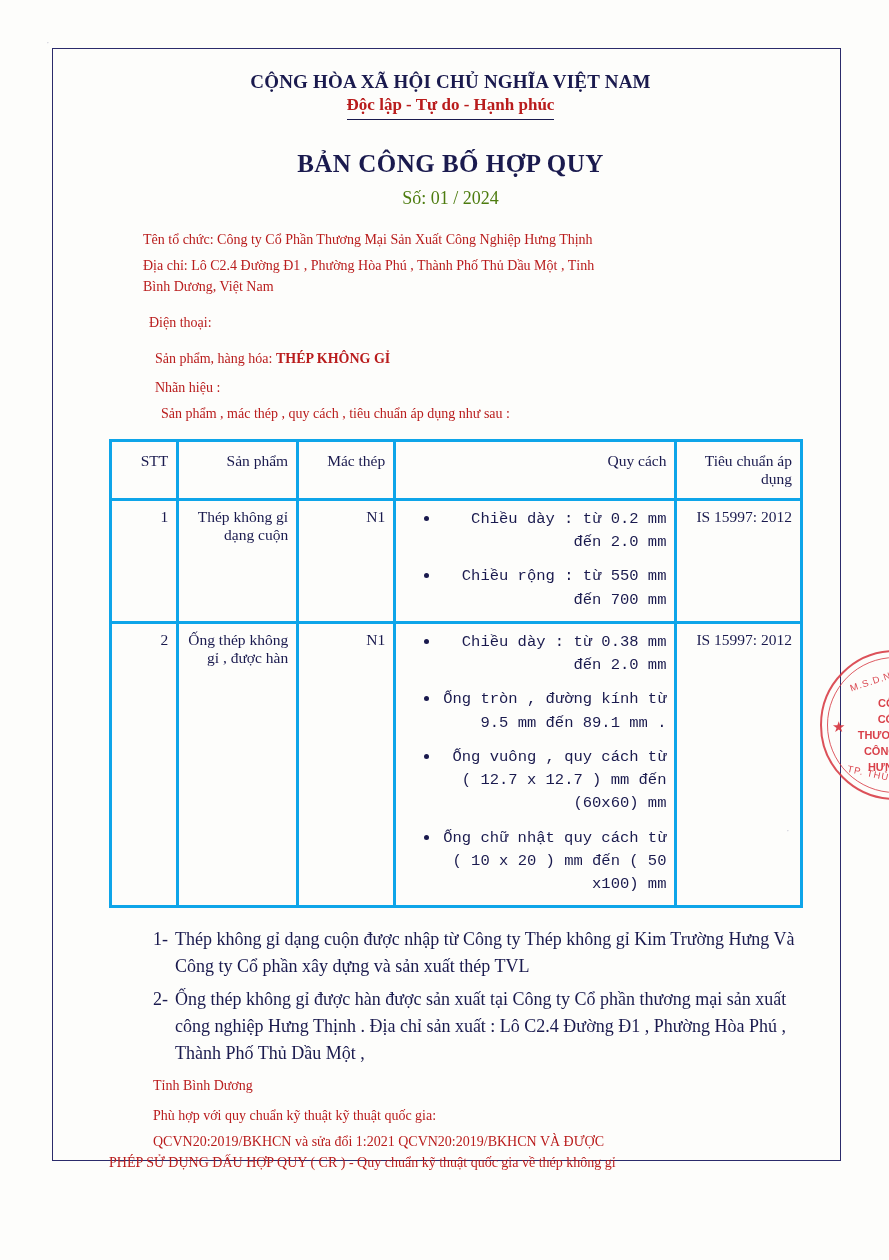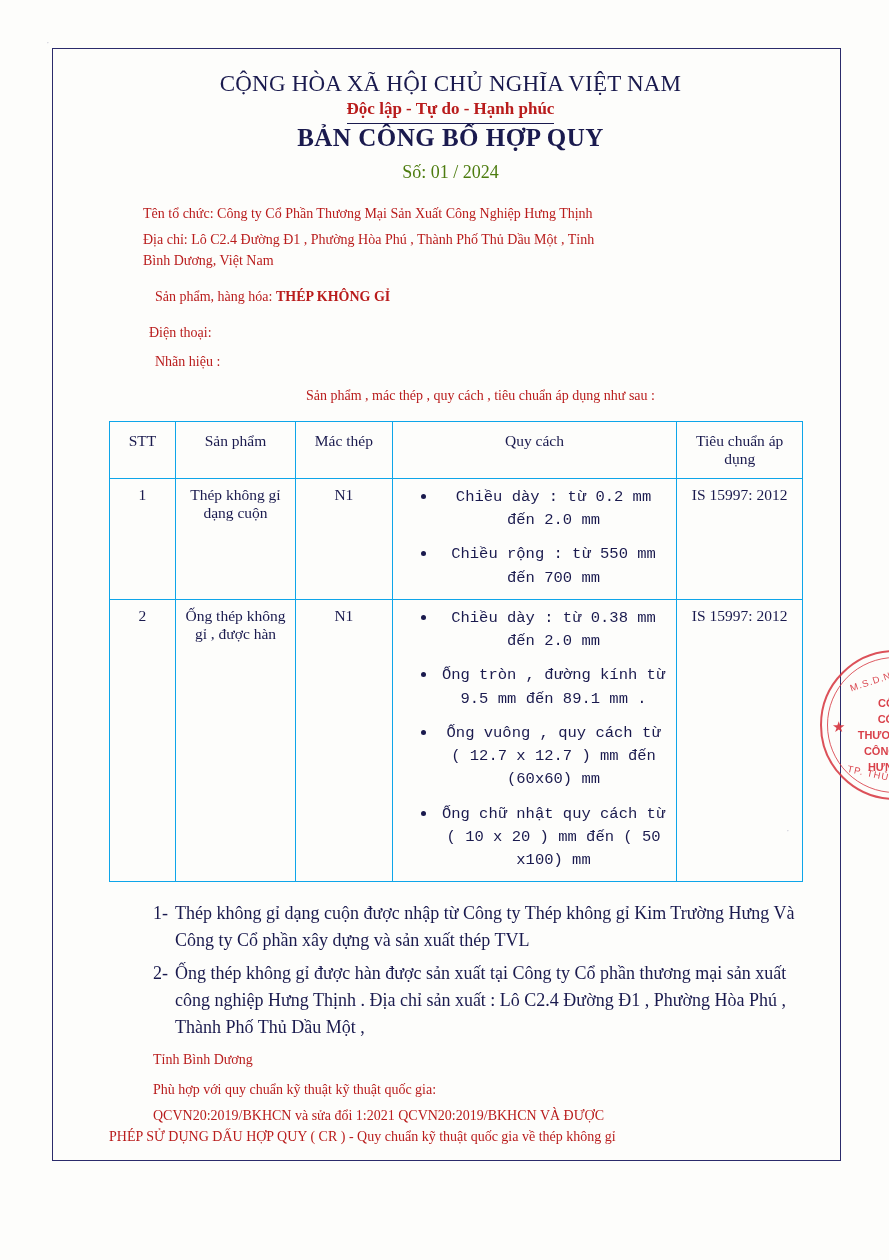--- a/index.html
+++ b/index.html
@@ -36,71 +36,72 @@
     left: 53px;
     top: 49px;
     width: 787px;
     height: 1111px;
     box-sizing: border-box;
     padding: 22px 40px 0 48px;
   }
   .center { text-align: center; }
 
   .nation-line {
-    font-size: 23px;
-    font-weight: normal;
+    font-size: 19px;
+    font-weight: bold;
     letter-spacing: 0.2px;
     color: #1a1a4e;
   }
   .slogan {
     font-size: 17px;
     font-weight: bold;
     margin-top: 2px;
     color: #b91c1c;
     display: inline-block;
     border-bottom: 1.4px solid #1a1a4e;
     padding-bottom: 4px;
   }
   .title {
     font-size: 25px;
     font-weight: bold;
     letter-spacing: 0.5px;
+    margin-top: 30px;
     color: #1a1a4e;
   }
   .docnum {
     font-size: 18px;
     margin-top: 10px;
     color: #4d7c0f;
   }
   .body-text {
     font-size: 14px;
     line-height: 1.55;
     color: #b91c1c;
   }
   .p-org { margin-top: 20px; padding-left: 42px; }
   .p-addr { margin-top: 4px; padding-left: 42px; }
   .p-phone { margin-top: 14px; padding-left: 48px; }
   .p-product { margin-top: 14px; padding-left: 54px; }
   .p-brand { margin-top: 8px; padding-left: 54px; }
-  .p-intro { margin-top: 12px; padding-left: 60px; text-align: center; }
+  .p-intro { margin-top: 4px; padding-left: 60px; }
   .bold { font-weight: bold; }
 
   table.spec {
     margin-top: 14px;
     border-collapse: collapse;
     width: 694px;
     margin-left: 8px;
     font-size: 15.5px;
     color: #1a1a4e;
   }
   table.spec th, table.spec td {
-    border: 1px solid #0ea5e9;
+    border: 3px solid #0ea5e9;
     padding: 7px 8px;
     vertical-align: top;
-    text-align: center;
+    text-align: right;
     font-weight: normal;
   }
   table.spec thead th {
     padding-top: 10px;
     padding-bottom: 10px;
   }
   .col-stt { width: 54px; text-align: center; }
   .col-prod { width: 118px; }
   .col-mac { width: 92px; text-align: center; }
   .col-quy { width: 306px; }
@@ -235,25 +236,25 @@
       <div>
         <span class="slogan">Độc lập - Tự do - Hạnh phúc</span>
       </div>
       <div class="title">BẢN CÔNG BỐ HỢP QUY</div>
       <div class="docnum">Số: 01 / 2024</div>
     </div>
 
     <div class="body-text p-org">Tên tổ chức: Công ty Cổ Phần Thương Mại Sản Xuất Công Nghiệp Hưng Thịnh</div>
     <div class="body-text p-addr">Địa chỉ: Lô C2.4 Đường Đ1 , Phường Hòa Phú , Thành Phố Thủ Dầu Một , Tỉnh</div>
     <div class="body-text" style="padding-left:42px;">Bình Dương, Việt Nam</div>
+    <div class="body-text p-phone">Điện thoại:</div>
+
     <div class="body-text p-product">
       <span>Sản phẩm, hàng hóa: </span><span class="bold">THÉP KHÔNG GỈ</span>
     </div>
-
-    <div class="body-text p-phone">Điện thoại:</div>
     <div class="body-text p-brand">Nhãn hiệu :</div>
     <div class="body-text p-intro">Sản phẩm , mác thép , quy cách , tiêu chuẩn áp dụng như sau :</div>
 
     <table class="spec">
       <thead>
         <tr>
           <th class="col-stt">STT</th>
           <th class="col-prod">Sản phẩm</th>
           <th class="col-mac">Mác thép</th>
           <th class="col-quy">Quy cách</th>

